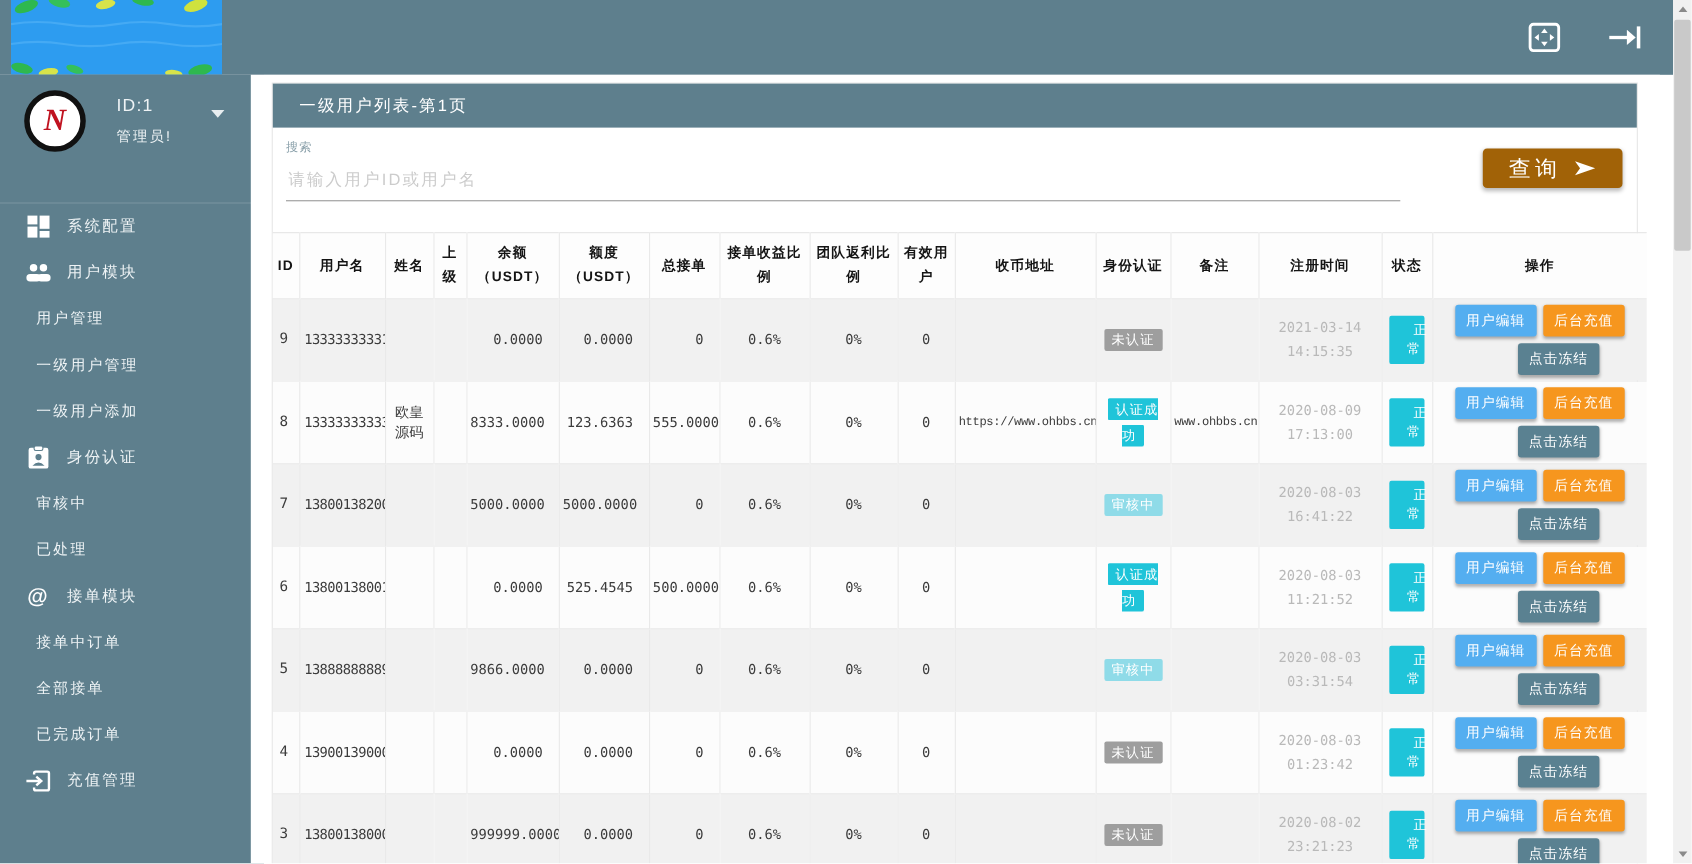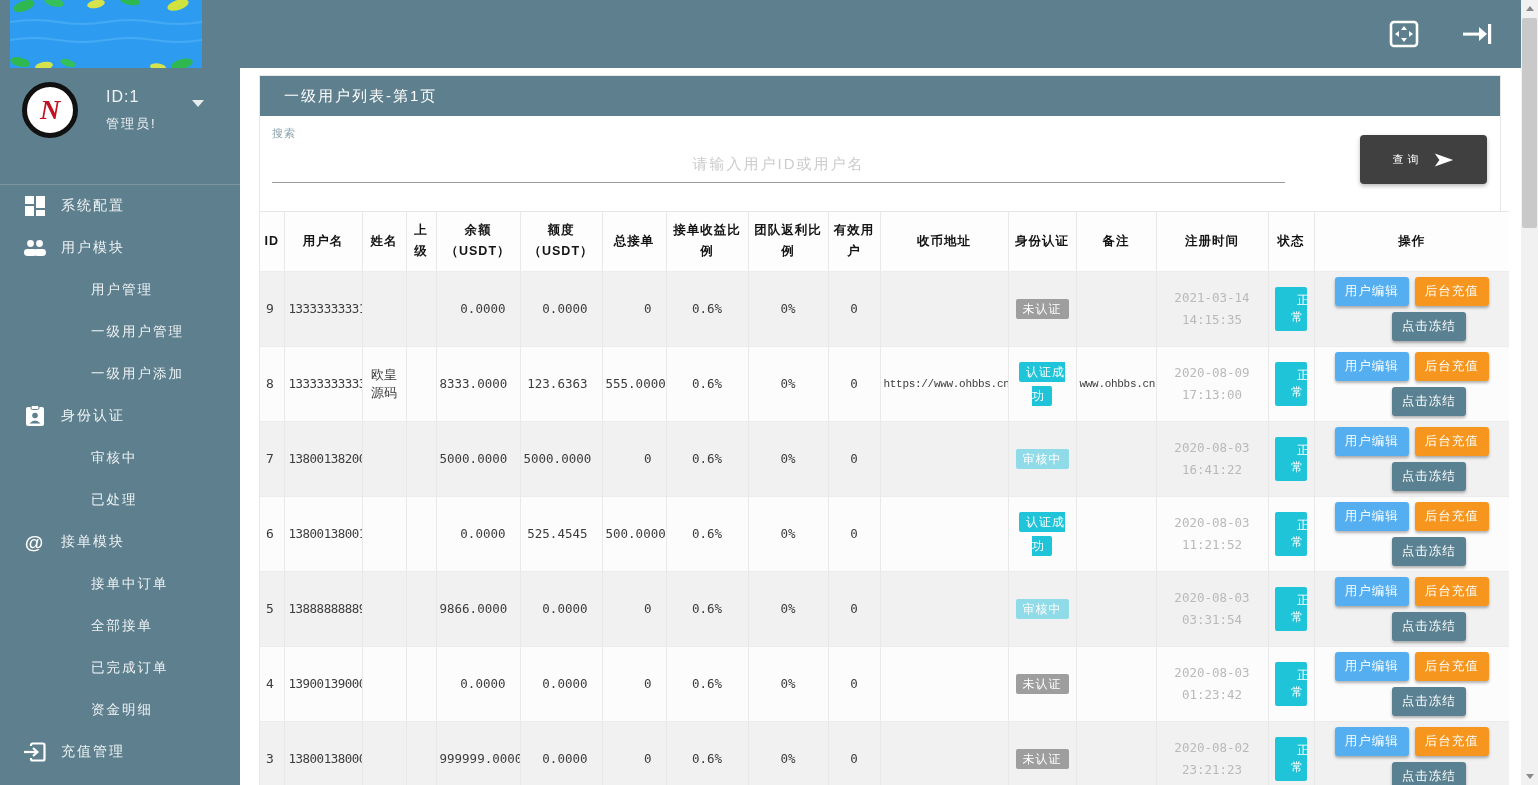--- a/index.html
+++ b/index.html
@@ -21,36 +21,36 @@
             font-family:"Liberation Serif","DejaVu Serif",serif; font-style:italic; font-weight:bold;
             font-size:28px; color:#c01320; flex:0 0 auto; }
   .pinfo { margin-left:28px; }
   .pid { font-size:16px; letter-spacing:1px; }
   .prole { font-size:13px; margin-top:9px; letter-spacing:2px; }
   .caret { position:absolute; right:36px; top:32px; width:0; height:0;
            border-left:6px solid transparent; border-right:6px solid transparent; border-top:7px solid #e8eef0; }
   nav { margin-top:28px; border-top:1px solid rgba(255,255,255,.18); }
   .nav-item { height:42px; display:flex; align-items:center; padding-left:22px; cursor:pointer; font-size:14px; letter-spacing:2px; }
   .nav-item .nicon { width:26px; display:inline-flex; justify-content:center; margin-right:13px; }
-  .nav-item.sub { padding-left:91px; font-size:13.5px; }
+  .nav-item.sub { padding-left:33px; font-size:13.5px; }
   .at-glyph { font-size:19px; font-weight:bold; color:#fff; line-height:1; }
 
   
-  .main { position:absolute; left:240px; top:68px; width:1281px; height:717px; background:#fff; overflow:hidden; }
+  .main { position:absolute; left:228px; top:68px; width:1281px; height:717px; background:#fff; overflow:hidden; }
   .panel { margin:7px 20px 0 19px; border:1px solid #e7e7e7; background:#fff; }
   .panel-head { height:40px; background:#5e7f8d; color:#fff; font-size:15px;
                 display:flex; align-items:center; padding-left:24px; letter-spacing:2px; }
   .search-area { position:relative; height:95px; padding:10px 12px 0 12px; }
   .search-label { font-size:11px; color:#8aa0aa; letter-spacing:1px; }
   .search-input { display:block; width:1013px; border:none; outline:none; border-bottom:1px solid #9a9a9a;
                   margin-top:8px; padding:6px 2px 10px 2px; font-size:15px; color:#b91c1c;
-                  letter-spacing:2px; background:transparent;text-align:center; }
+                  letter-spacing:2px; background:transparent; }
   .search-input::placeholder { color:#ccc; }
-  .query-btn { position:absolute; right:13px; top:19px; width:127px; height:49px; background:#404040;
-               color:#fff; border:none; border-radius:4px; font-size:11px; letter-spacing:4px;
+  .query-btn { position:absolute; right:13px; top:19px; width:127px; height:36px; background:#a16207;
+               color:#fff; border:none; border-radius:4px; font-size:20px; letter-spacing:4px;
                display:flex; align-items:center; justify-content:center; gap:10px; cursor:pointer;
                box-shadow:0 2px 4px rgba(0,0,0,.28); }
 
   
   table { width:1239px; border-collapse:collapse; table-layout:fixed; border-top:1px solid #e6e6e6; }
   th { font-size:12.5px; font-weight:bold; color:#141414; padding:8px 3px; line-height:1.7;
        border-right:1px solid #e9e9e9; height:52px; background:#fdfdfd; letter-spacing:1px; }
   th:last-child, td:last-child { border-right:none; }
   td { border-right:1px solid #e9e9e9; border-top:1px solid #ececec; height:65px;
        font-size:13px; color:#3c3c3c; text-align:center; padding:2px 3px; overflow:hidden; }
@@ -194,23 +194,20 @@
         </div>
         <div class="nav-item sub">
           <span>接单中订单</span>
         </div>
         <div class="nav-item sub">
           <span>全部接单</span>
         </div>
         <div class="nav-item sub">
           <span>已完成订单</span>
         </div>
-        <div class="nav-item sub">
-          <span>资金明细</span>
-        </div>
         <div class="nav-item parent">
           <span class="nicon">
             <svg width="24" height="22" viewBox="0 0 24 22" fill="none" stroke="#fff" stroke-width="2.2">
               <path d="M8 5 V4 a1.5 1.5 0 0 1 1.5 -1.5 H20 a1.5 1.5 0 0 1 1.5 1.5 V18 a1.5 1.5 0 0 1 -1.5 1.5 H9.5 A1.5 1.5 0 0 1 8 18 v-1"></path>
               <line x1="1" y1="11" x2="13" y2="11"></line>
               <path d="M10 7 L14.5 11 L10 15" fill="none"></path>
             </svg>
           </span>
           <span>充值管理</span>
         </div>

